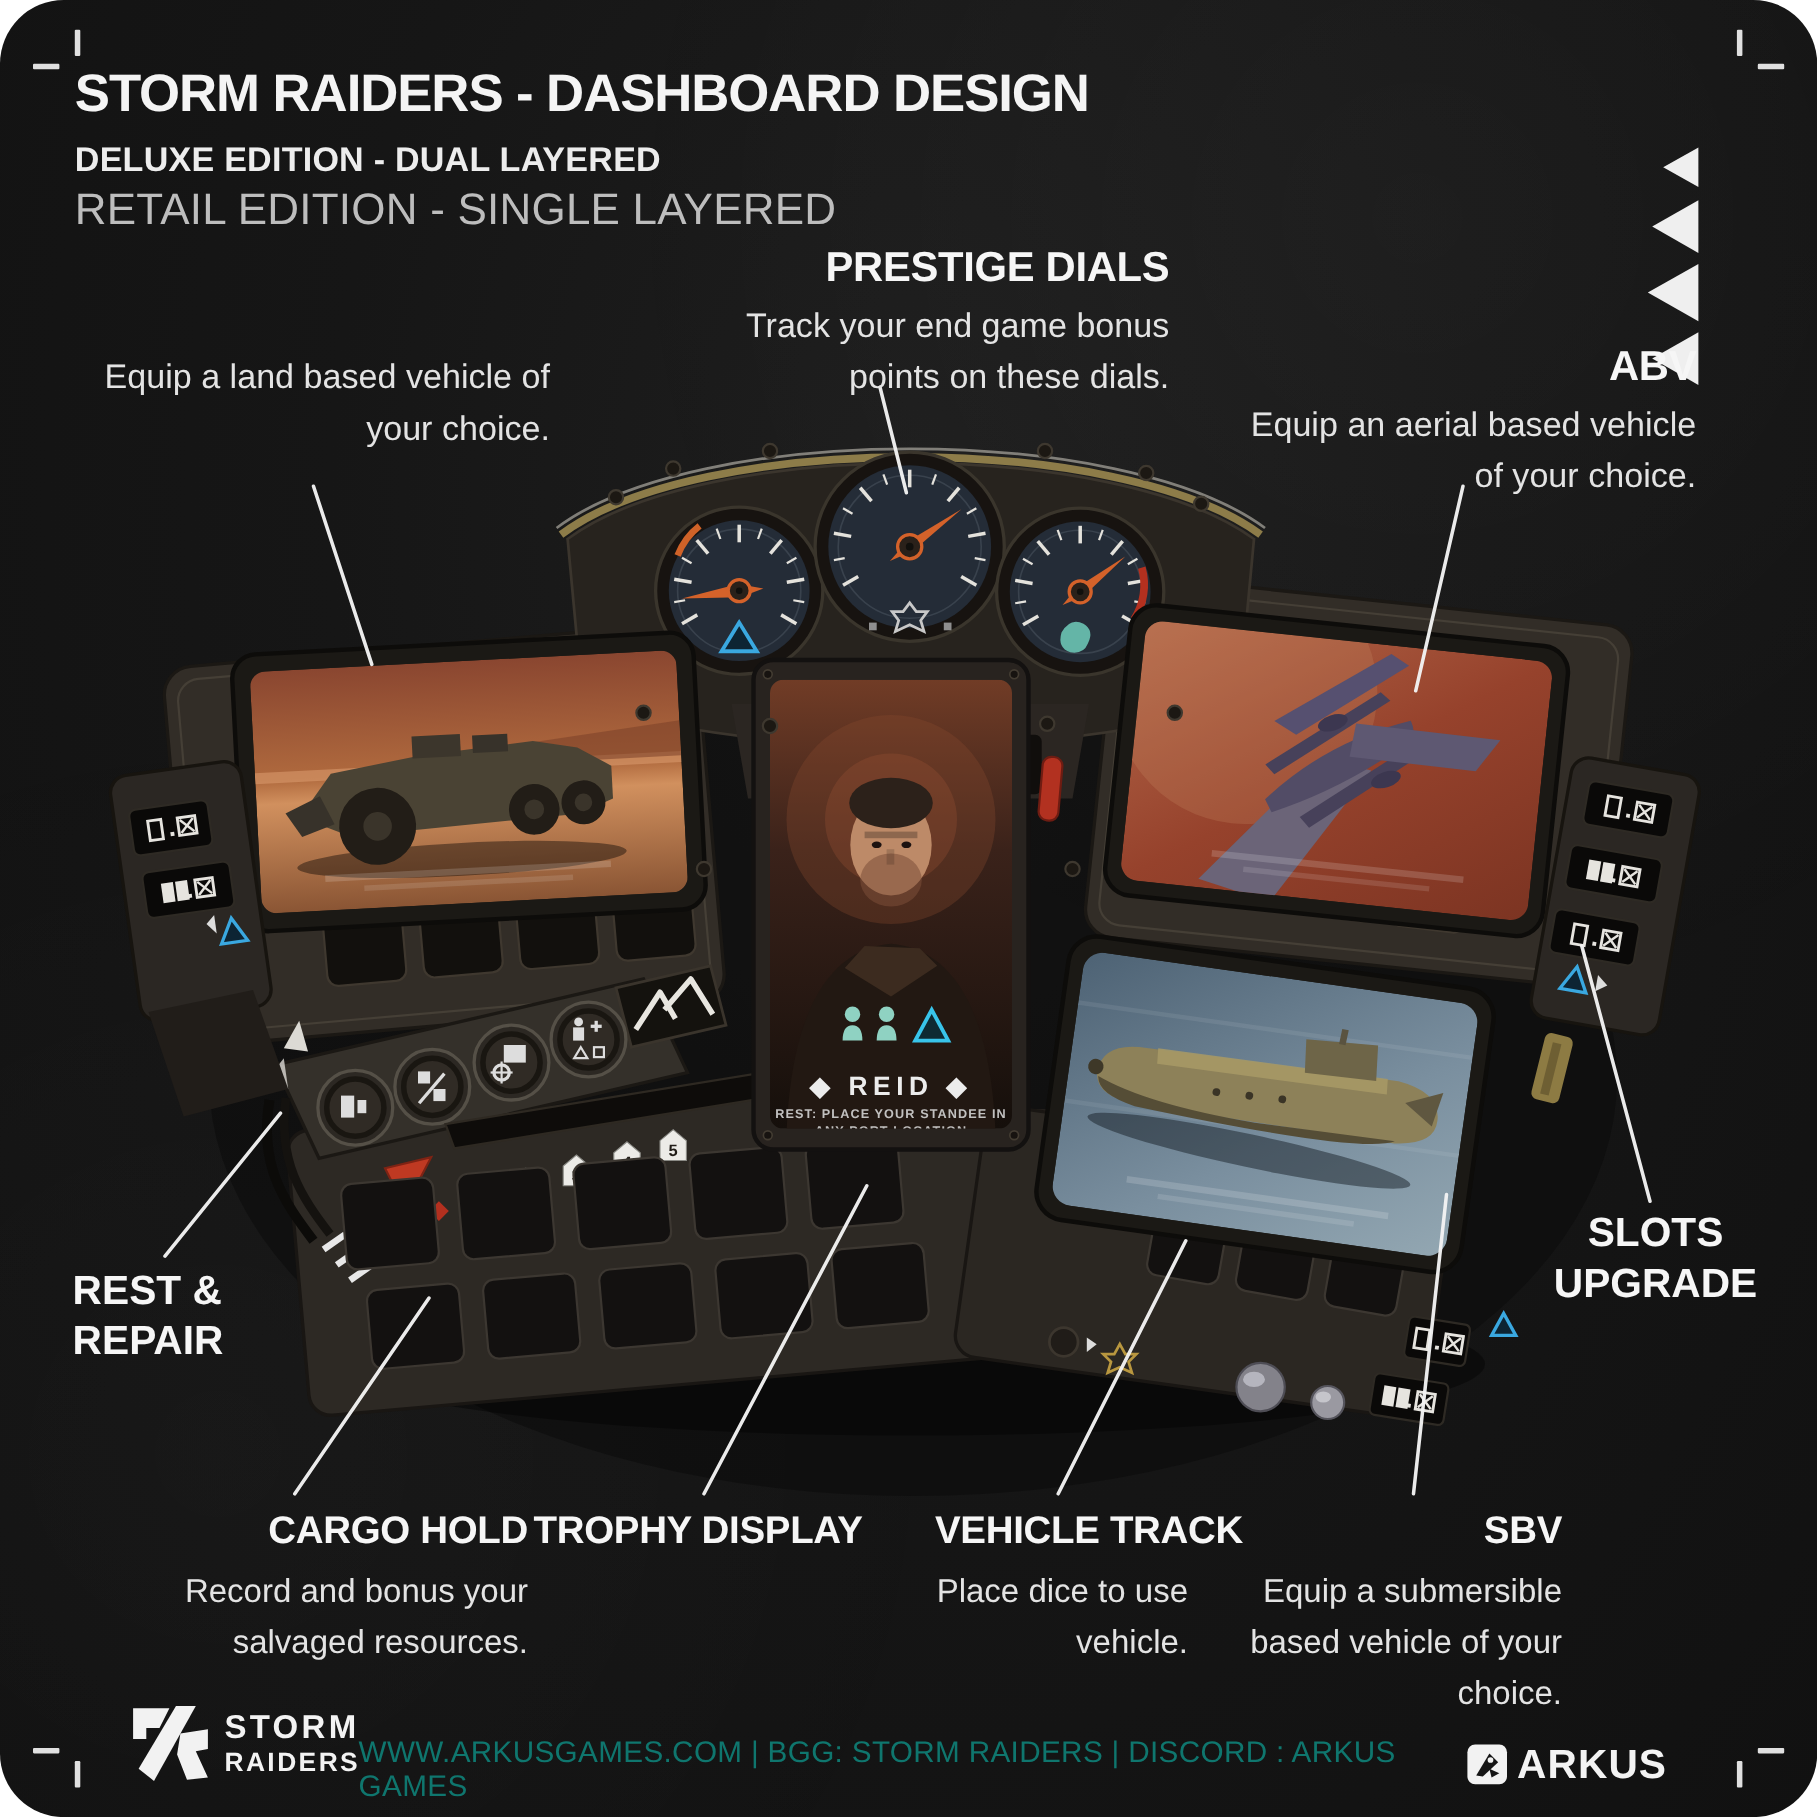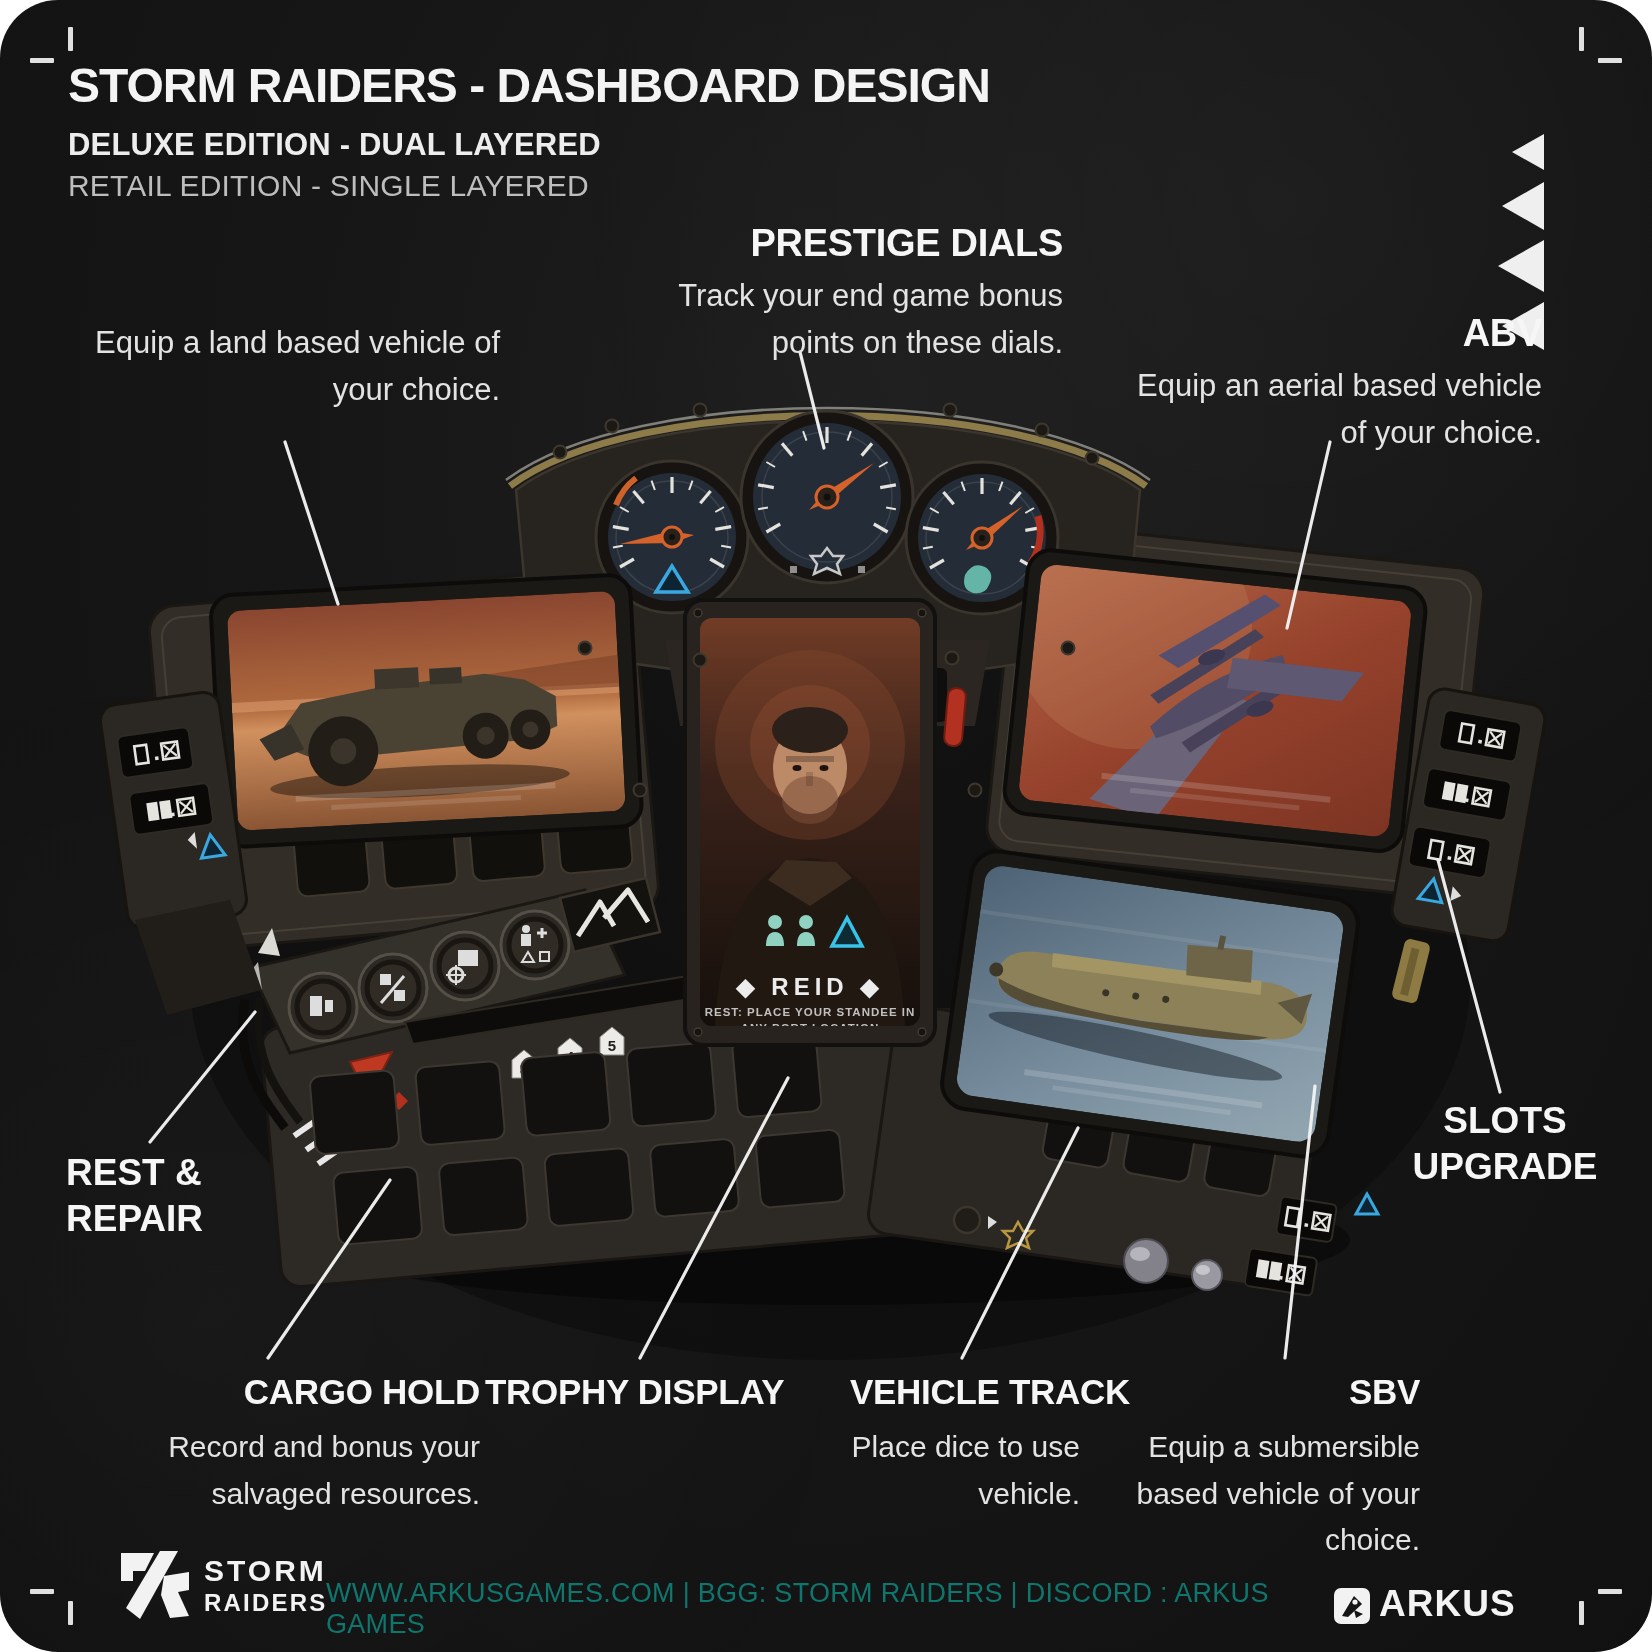--- a/index.html
+++ b/index.html
@@ -12,39 +12,39 @@
                    radial-gradient(circle at 12% 80%, rgba(255,255,255,.025), transparent 35%);}
   svg.stage{position:absolute;left:0;top:0;width:1652px;height:1652px}
 
   
   .bar{position:absolute;background:#f2f2f2;border-radius:1px;opacity:.92}
 
   
   #title-block{position:absolute;left:68px;top:58px;color:#fff;z-index:5}
   #title-block h1{margin:0;font-size:48px;font-weight:800;letter-spacing:-1px;color:#f4f4f4}
   #title-block .sub1{margin-top:14px;font-size:31px;font-weight:700;color:#ededed;letter-spacing:.2px}
-  #title-block .sub2{margin-top:6px;font-size:30px;font-weight:400;color:#bdbdbd;letter-spacing:.2px}
+  #title-block .sub2{margin-top:6px;font-size:40px;font-weight:400;color:#bdbdbd;letter-spacing:.2px}
 
   
   .co{position:absolute;color:#fff;text-align:right;z-index:6}
   .co .t{font-weight:800;font-size:38px;letter-spacing:-.3px;white-space:nowrap;color:#f6f6f6}
   .co .b{font-weight:400;font-size:31px;line-height:1.5;color:#e3e3e3;margin-top:8px}
   .co.row .t{font-size:35px}
   .co.row .b{font-size:30px;line-height:1.55;margin-top:12px}
   .side-label{position:absolute;color:#f6f6f6;font-weight:800;font-size:37px;line-height:1.25;z-index:6}
   .side-label.center{text-align:center}
 
   
   #footer-info{position:absolute;left:326px;top:1578px;width:1000px;text-align:left;
       font-size:27px;color:#0f766e;letter-spacing:.3px;z-index:6}
   #storm-logo{position:absolute;left:118px;top:1550px;display:flex;align-items:center;z-index:6}
   #storm-logo .words{margin-left:12px;color:#f3f3f3;font-weight:700;line-height:1}
   #storm-logo .w1{font-size:30px;letter-spacing:3px}
   #storm-logo .w2{font-size:24px;letter-spacing:2.2px;margin-top:5px}
-  #arkus-logo{position:absolute;left:1333px;top:1583px;display:flex;align-items:flex-end;z-index:6}
+  #arkus-logo{position:absolute;left:1333px;top:1583px;display:flex;align-items:center;z-index:6}
   #arkus-logo .word{margin-left:8px;color:#f3f3f3;font-weight:800;font-size:37px;letter-spacing:1px}
 </style>
 </head>
 <body>
 
 <div class="card"></div>
 
 <div class="bar" style="left:30px;top:58px;width:24px;height:5px"></div>
 <div class="bar" style="left:68px;top:27px;width:5px;height:24px"></div>
 <div class="bar" style="left:1598px;top:58px;width:24px;height:5px"></div>

